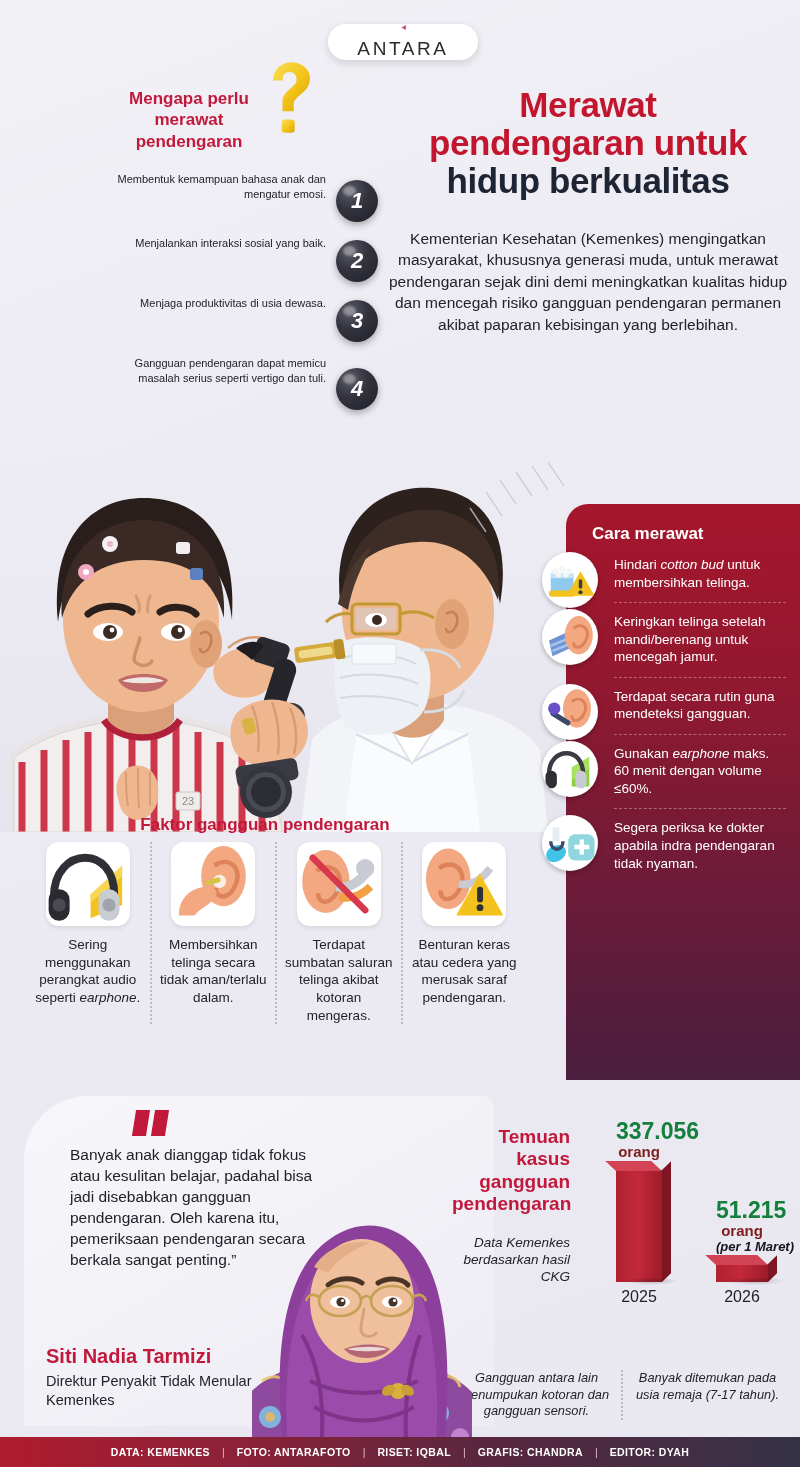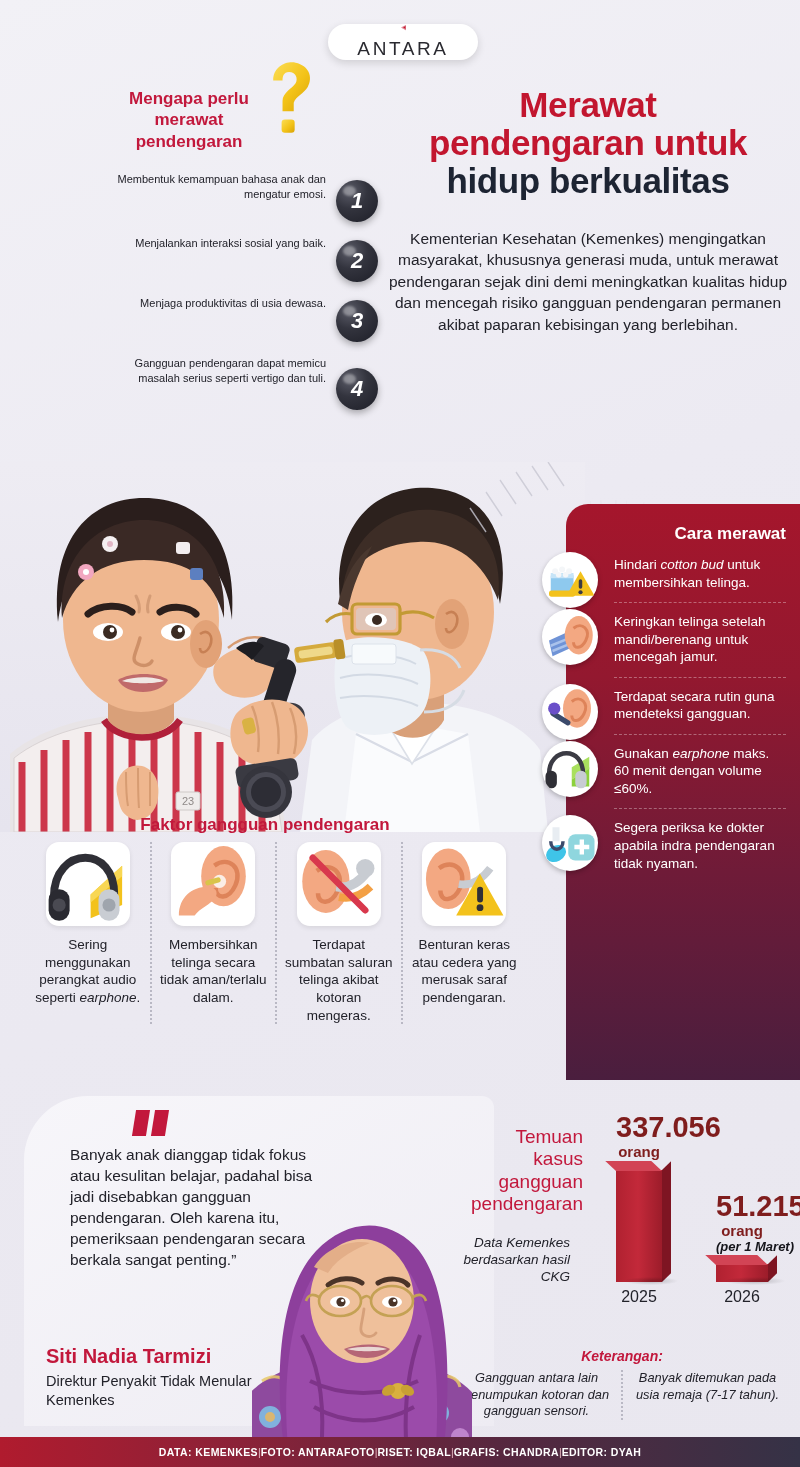--- a/index.html
+++ b/index.html
@@ -55,21 +55,21 @@
      font-size:15.5px; line-height:1.38; color:#22222a; z-index:12; }
 
   
   .illus { position:absolute; left:0; top:462px; width:585px; height:370px;
            overflow:hidden; z-index:6; }
 
   
   .care { position:absolute; left:566px; top:504px; width:234px; height:576px;
      background:linear-gradient(180deg,#A5162C 0%,#93182F 30%,#6F1B38 64%,#4A1E3E 100%);
      border-top-left-radius:22px; z-index:15; padding:16px 14px 10px 48px; }
-  .care h3 { color:#fff; font-size:17px; font-weight:bold; text-align:right;
+  .care h3 { color:#fff; font-size:17px; font-weight:bold; text-align:left;
      margin:4px 0 12px 0; margin-left:-22px; }
   .care-item { position:relative; padding:0 0 11px 0; margin-bottom:10px;
      border-bottom:1px dashed rgba(255,255,255,.34); }
   .care-item:last-child { border-bottom:none; }
   .care-item p { color:#fff; font-size:13.5px; line-height:1.3; }
   .care-item em { font-style:italic; }
   .care-ico { position:absolute; left:-72px; top:-4px; width:56px; height:56px;
      border-radius:50%; background:#fff; display:flex; align-items:center;
      justify-content:center; box-shadow:0 2px 5px rgba(0,0,0,.25); overflow:hidden; }
 
@@ -101,52 +101,52 @@
   .q-role { position:absolute; left:46px; top:1372px; width:240px; font-size:14.5px;
      line-height:1.3; color:#22222a; z-index:22; }
 
   
   .portrait { position:absolute; left:252px; top:1185px; width:220px; height:262px;
      z-index:20; overflow:hidden; }
 
   
   .chart-wrap { position:absolute; left:452px; top:1122px; width:340px; height:220px; z-index:19; }
   .chart-label { position:absolute; left:0; top:4px; width:118px; text-align:right;
-     color:#C2183C; font-weight:normal; font-size:19px; line-height:1.18;margin-left:13px; }
+     color:#C2183C; font-weight:bold; font-size:19px; line-height:1.18; }
   .chart-sub { position:absolute; left:0; top:112px; width:118px; text-align:right;
      font-size:13.5px; font-style:italic; line-height:1.26; color:#22222a; }
 
   .bars { position:absolute; left:128px; top:0; width:212px; height:210px; }
   .bargrp { position:absolute; bottom:26px; text-align:center; }
   .bar3d { position:relative; margin:0 auto; }
   .bar-face { background:linear-gradient(90deg,#B02130 0%,#C3293A 48%,#9C1C2A 100%); }
   .bar-top { position:absolute; left:0; top:-9px; width:100%; height:10px;
      background:#D24455; transform:skewX(47deg); transform-origin:bottom left; }
   .bar-side { position:absolute; right:-9px; bottom:0; width:9px;
      background:#7E1522; transform:skewY(-44deg); transform-origin:bottom left; }
   .bar-shadow { position:absolute; left:8px; bottom:-3px; width:118%; height:8px;
      background:radial-gradient(ellipse at 50% 50%,rgba(0,0,0,.22),rgba(0,0,0,0) 72%); }
-  .bar-val { font-size:29px; font-weight:bold; color:#7f1d1d; line-height:1.06; }
+  .bar-val { font-size:23px; font-weight:bold; color:#15803d; line-height:1.06; }
   .bar-unit { font-size:15px; font-weight:bold; color:#7f1d1d; }
   .bar-note { font-size:13px; font-weight:bold; font-style:italic; color:#15151b; }
   .bar-year { position:absolute; bottom:0; width:100%; text-align:center;
      font-size:16px; color:#22222a; }
 
   
   .ket-title { position:absolute; left:452px; top:1348px; width:340px; text-align:center;
      color:#C2183C; font-weight:bold; font-style:italic; font-size:14px; z-index:19; }
   .ket { position:absolute; left:452px; top:1370px; width:340px; display:flex; z-index:19; }
   .ket-col { flex:1; padding:0 8px; text-align:center; font-size:12.8px; font-style:italic;
      line-height:1.3; color:#22222a; border-right:2px dotted #b9b8c4; }
   .ket-col:last-child { border-right:none; }
 
   
   .footer { position:absolute; left:0; bottom:0; width:800px; height:30px;
      background:linear-gradient(90deg,#B01B2E 0%,#8B2238 30%,#57273F 62%,#353246 100%);
-     display:flex; align-items:center; justify-content:center; z-index:50; }
+     display:flex; align-items:center; justify-content:center; gap:12px; z-index:50; }
   .footer span { color:#fff; font-size:10.5px; font-weight:bold; letter-spacing:.4px; }
   .footer i { color:#e7b9c2; font-style:normal; font-size:10.5px; }
 </style>
 </head>
 <body>
 
 <div class="stage">
 
   <div class="rays" id="rays">
       <span style="transform: rotate(-86deg); height: 200px; opacity: 0.35;"></span>
@@ -637,21 +637,20 @@
             <div class="bar-face" style="position:absolute;inset:0"></div>
             <div class="bar-top"></div>
             <div class="bar-side" style="height:18px"></div>
             <div class="bar-shadow"></div>
           </div>
           <div class="bar-year" style="position: relative; margin-top: 6px;">2026</div>
         </div>
       </div>
   </div>
 
-  <div class="ket-title">Keterangan:</div>
   <div class="ket" id="ket">
       <div class="ket-col">Gangguan antara lain penumpukan kotoran dan  gangguan sensori.</div>
       <div class="ket-col">Banyak ditemukan pada usia remaja (7-17 tahun).</div>
     </div>
 
   <div class="footer" id="footer">
       <span>DATA: KEMENKES</span>
       <i>|</i>
       <span>FOTO: ANTARAFOTO</span>
       <i>|</i>

